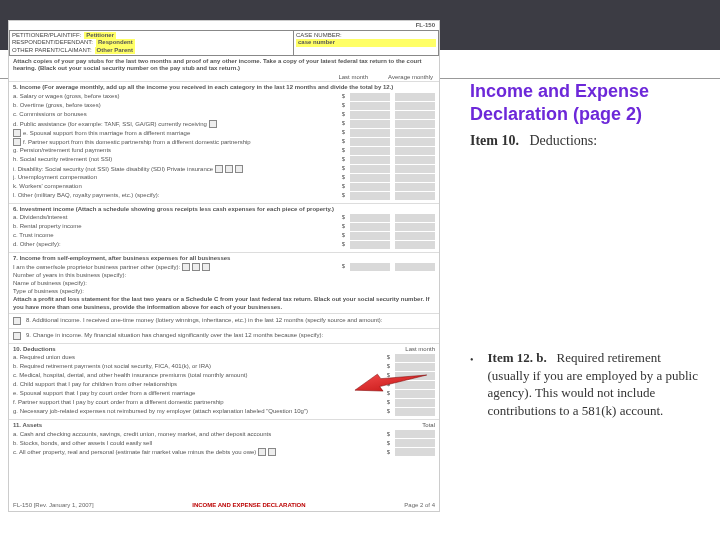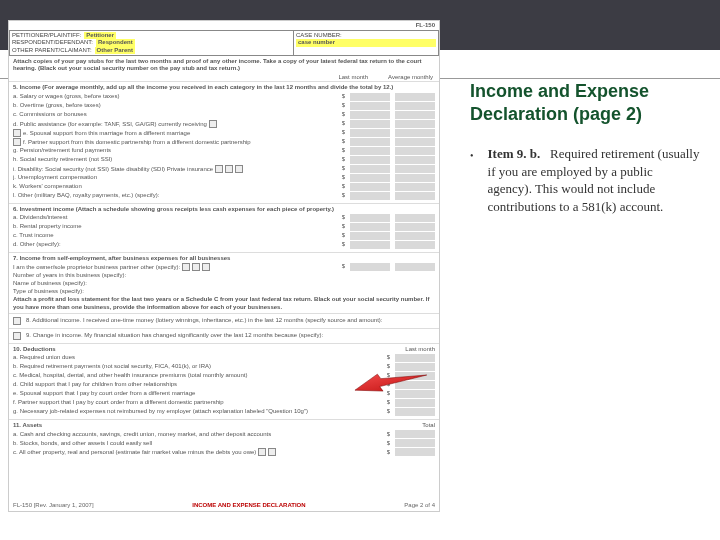--- a/index.html
+++ b/index.html
@@ -112,23 +112,23 @@
   .right-panel {
     position: absolute;
     top: 80px;
     left: 470px;
     width: 230px;
   }
   .title {
     font-family: Verdana, Geneva, sans-serif;
     font-weight: bold;
     font-size: 18px;
-    color: #14532d;
+    color: #6d28d9;
     line-height: 1.25;
-    margin-bottom: 20px;
+    margin-bottom: 8px;
   }
   .subtitle {
     font-size: 14px;
     margin-bottom: 200px;
   }
   .subtitle b { font-weight: bold; }
   .bullet-row {
     display: flex;
     gap: 14px;
     font-size: 13px;
@@ -391,22 +391,27 @@
       <linearGradient id="g" x1="0" y1="0" x2="1" y2="1">
         <stop offset="0%" stop-color="#ff5a5a"></stop>
         <stop offset="100%" stop-color="#b30000"></stop>
       </linearGradient>
     </defs>
     <polygon points="75,0 30,18 34,22 6,25 26,6 30,10" fill="url(#g)" stroke="#7a0000" stroke-width="0.5" transform="rotate(8 40 15)"></polygon>
   </svg>
 
   <div class="right-panel">
     <div class="title">Income and Expense Declaration (page 2)</div>
+    <div class="subtitle">
+      <b>Item 10.</b>
+      <span>&nbsp;</span>
+      <span>Deductions:</span>
+    </div>
     <div class="bullet-row">
       <div class="bullet-mark">•</div>
       <div class="bullet-text">
-        <b>Item 9. b.</b>
+        <b>Item 12. b.</b>
         <span>&nbsp;</span>
         <span>Required retirement (usually if you are employed by a public agency). This would not include contributions to a 581(k) account.</span>
       </div>
     </div>
   </div>
 </div>
 
 </body></html>

